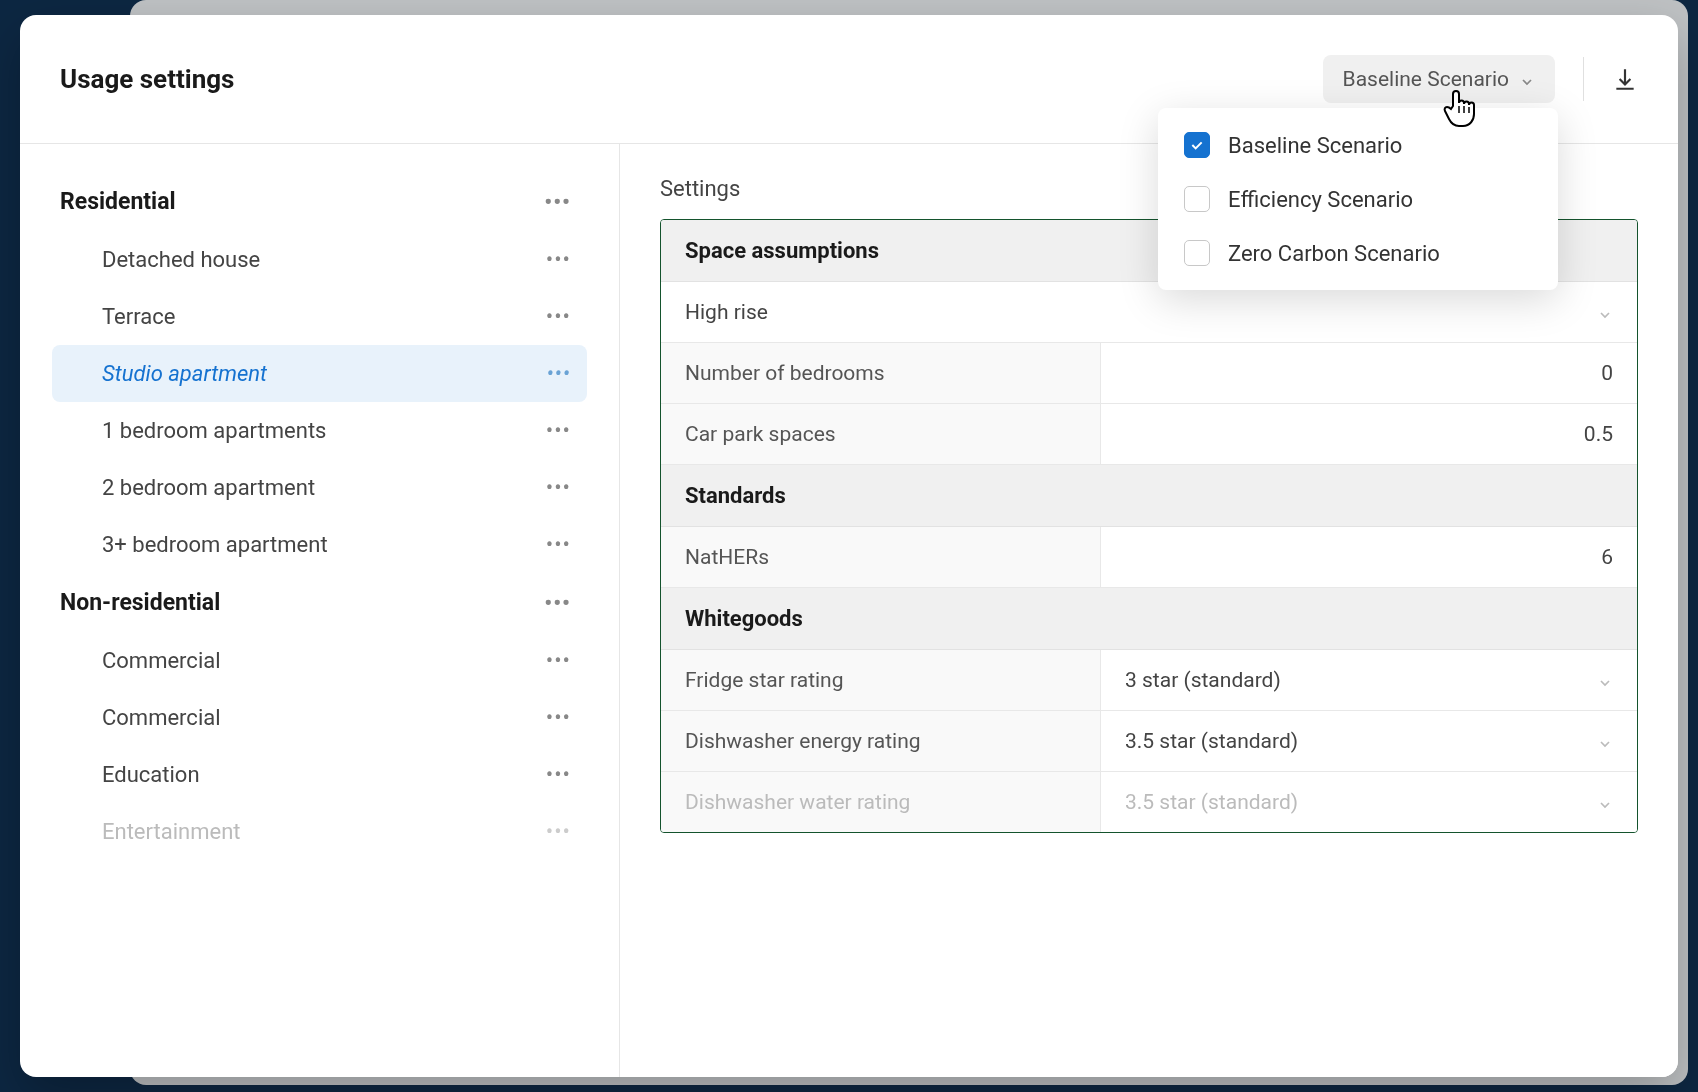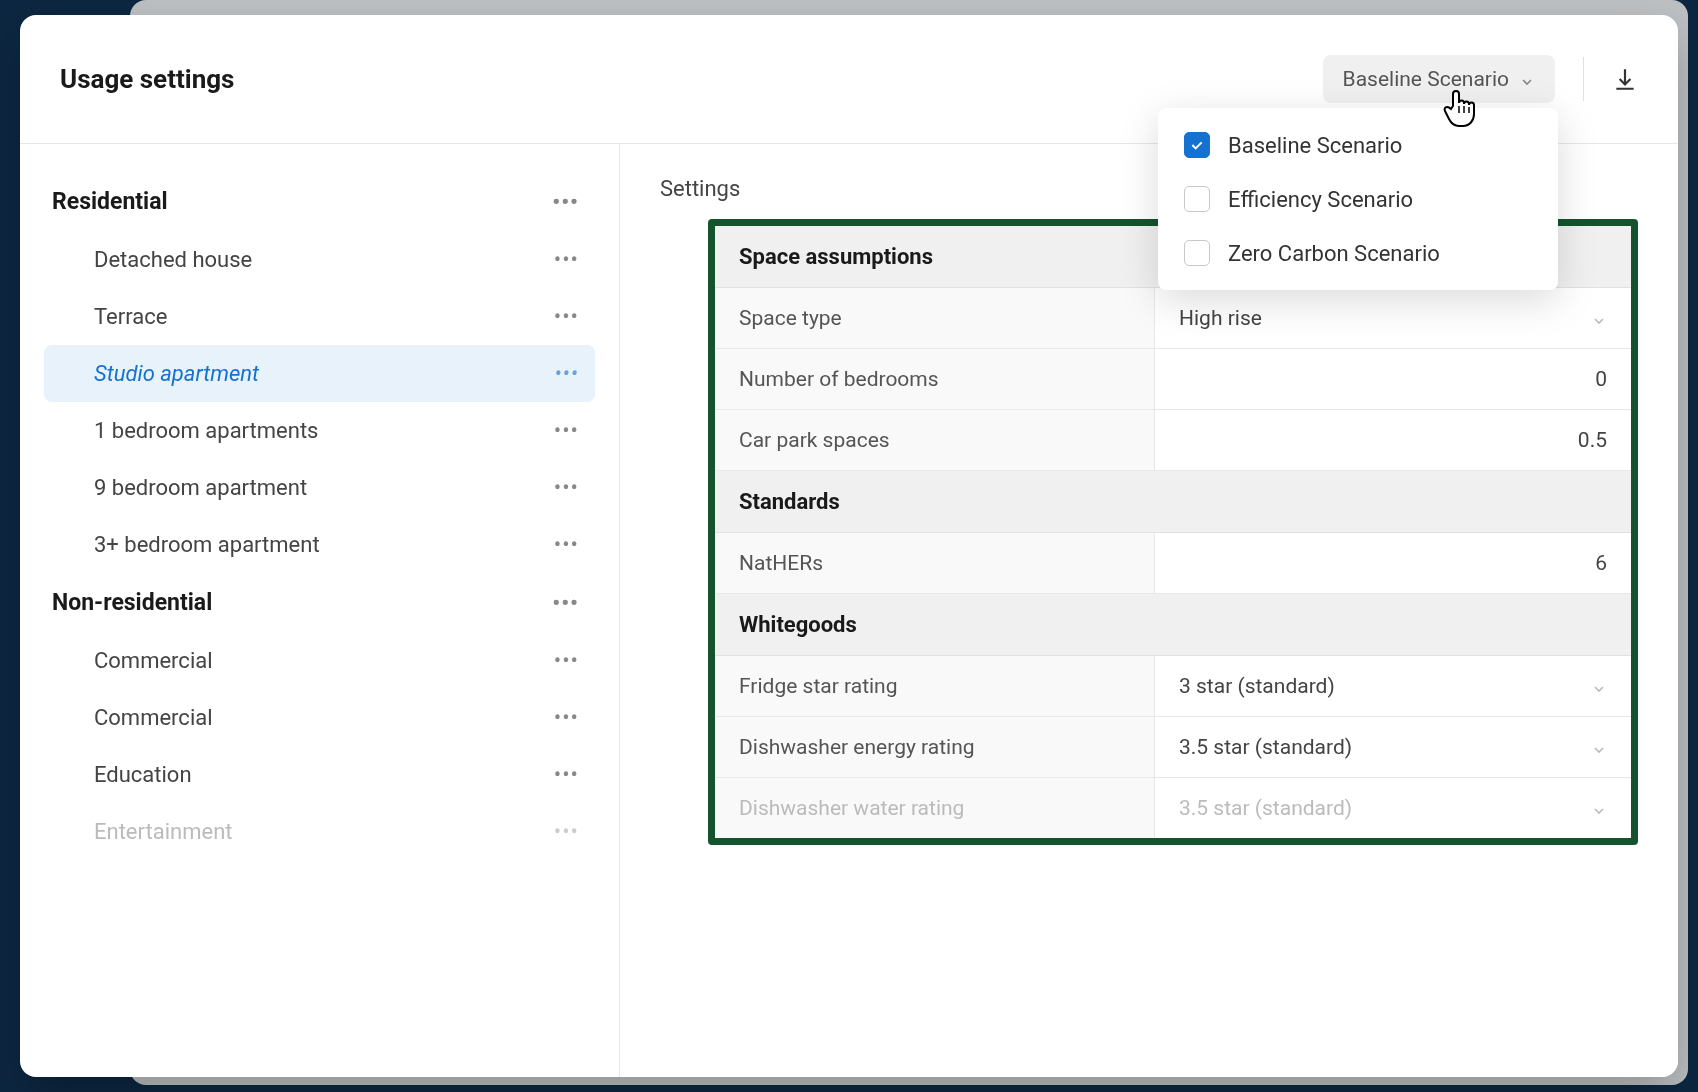--- a/index.html
+++ b/index.html
@@ -98,21 +98,21 @@
       padding: 0 24px 22px 24px;
     }
     .items-header span {
       font-size: 17px;
       letter-spacing: 1px;
       color: #999;
       font-weight: 600;
     }
     .items-header .chevron-down svg { stroke: #aaa; }
     .tree-group {
-      padding: 0 24px;
+      padding: 0 32px;
     }
     .tree-item {
       display: flex;
       align-items: center;
       justify-content: space-between;
       padding: 16px 16px 16px 50px;
       border-radius: 8px;
       cursor: pointer;
       font-size: 22px;
       color: #444;
@@ -153,24 +153,23 @@
       width: 100%;
       padding: 16px 20px;
       font-size: 21px;
       border: 1px solid #dcdcdc;
       border-radius: 8px;
       color: #333;
     }
     .filter-input::placeholder { color: #aaa; }
     .settings-table {
       margin-top: 18px;
-      border: 7px solid #14532d;
+      border: 1px solid #14532d;
       border-radius: 4px;
       overflow: hidden;
-      margin-left: 48px;
     }
     .section-header {
       background: #f0f0f0;
       padding: 18px 24px;
       font-size: 22px;
       font-weight: 700;
       color: #1a1a1a;
       border-bottom: 1px solid #e2e2e2;
     }
     .setting-row {
@@ -306,21 +305,21 @@
         </div>
         <div class="tree-item selected">
           <span>Studio apartment</span>
           <span class="more-dots">•••</span>
         </div>
         <div class="tree-item">
           <span>1 bedroom apartments</span>
           <span class="more-dots">•••</span>
         </div>
         <div class="tree-item">
-          <span>9 bedroom apartment</span>
+          <span>2 bedroom apartment</span>
           <span class="more-dots">•••</span>
         </div>
         <div class="tree-item">
           <span>3+ bedroom apartment</span>
           <span class="more-dots">•••</span>
         </div>
 
         <div class="tree-item category">
           <span>Non-residential</span>
           <span class="more-dots">•••</span>
@@ -344,21 +343,20 @@
       </div>
     </div>
 
     <div class="main">
       <div class="settings-title">Settings</div>
 
       <div class="settings-table">
         <div class="section-header">Space assumptions</div>
 
         <div class="setting-row">
-          <div class="setting-label">Space type</div>
           <div class="setting-value">
             <span>High rise</span>
             <span class="small-chevron">
               <svg viewBox="0 0 24 24" fill="none" stroke-width="2.5">
                   <polyline points="6 9 12 15 18 9"></polyline>
                 </svg>
             </span>
           </div>
         </div>
 

